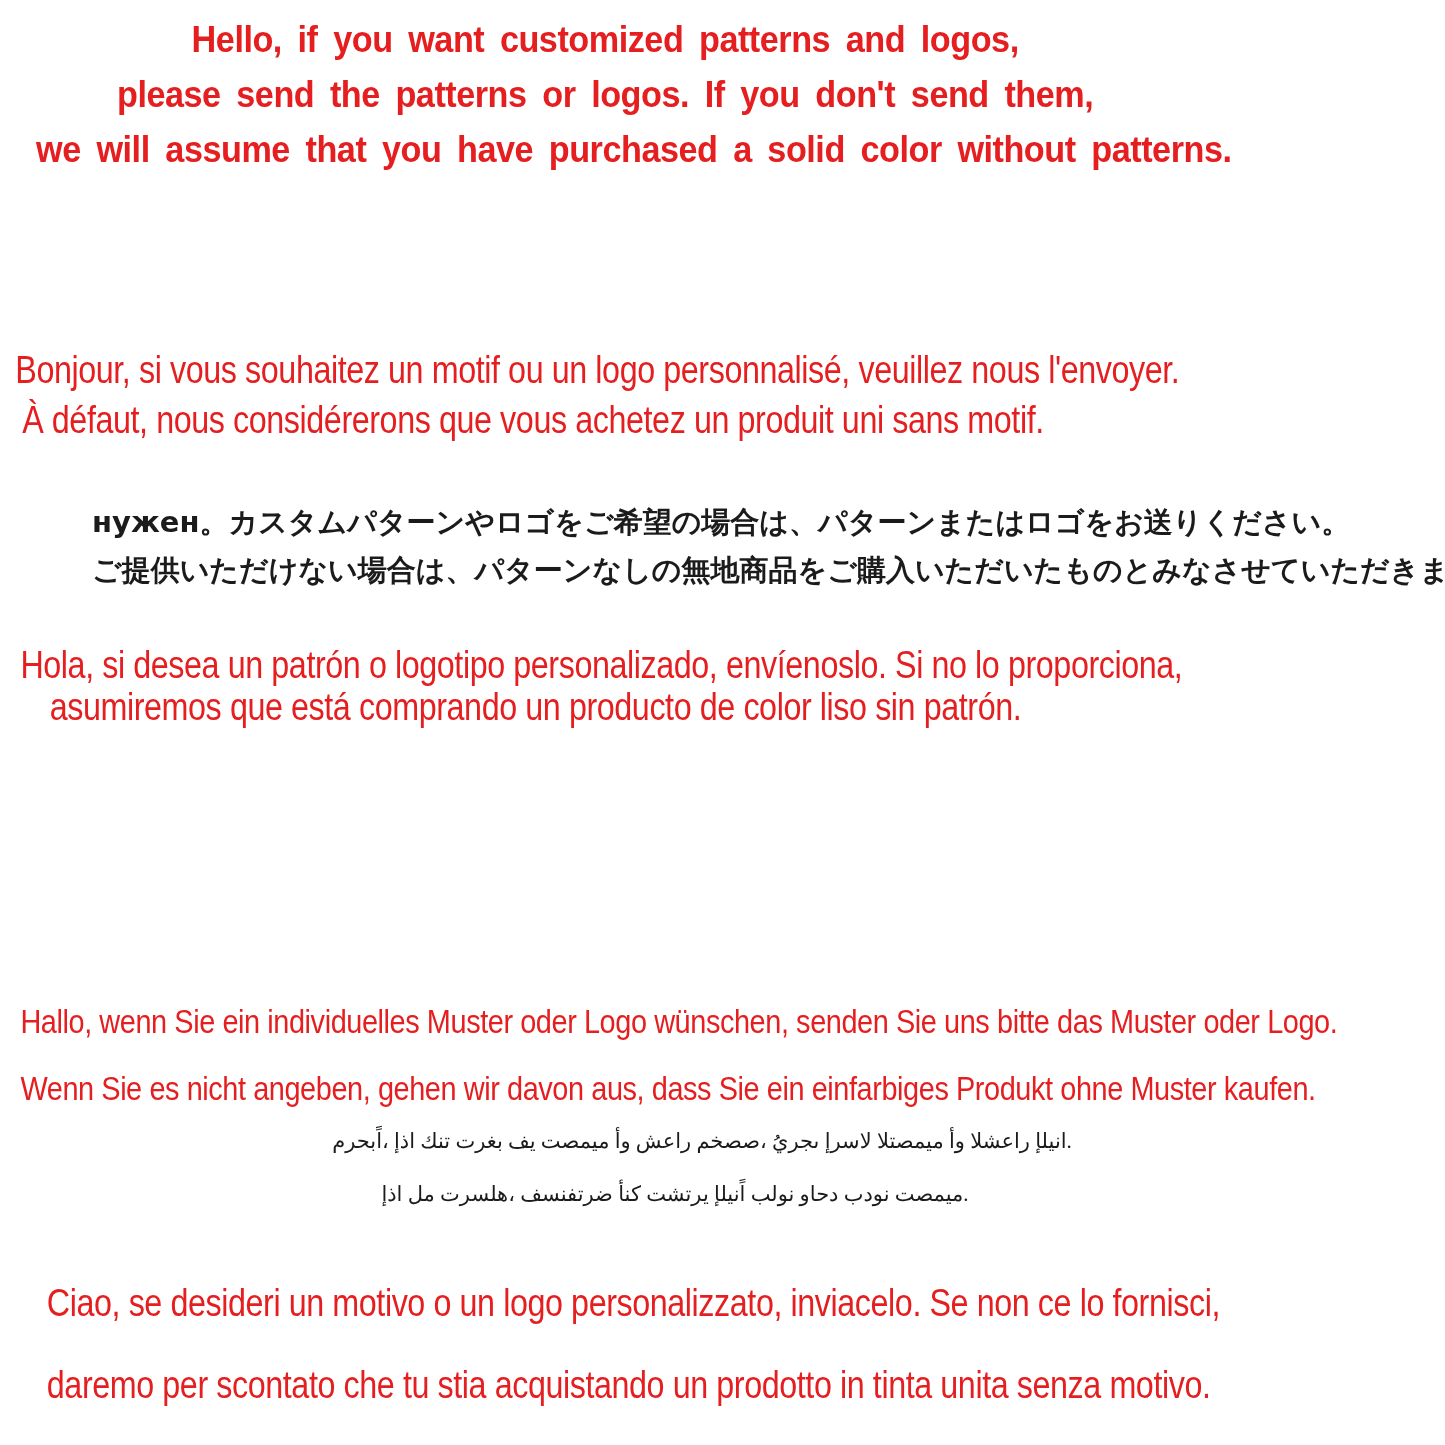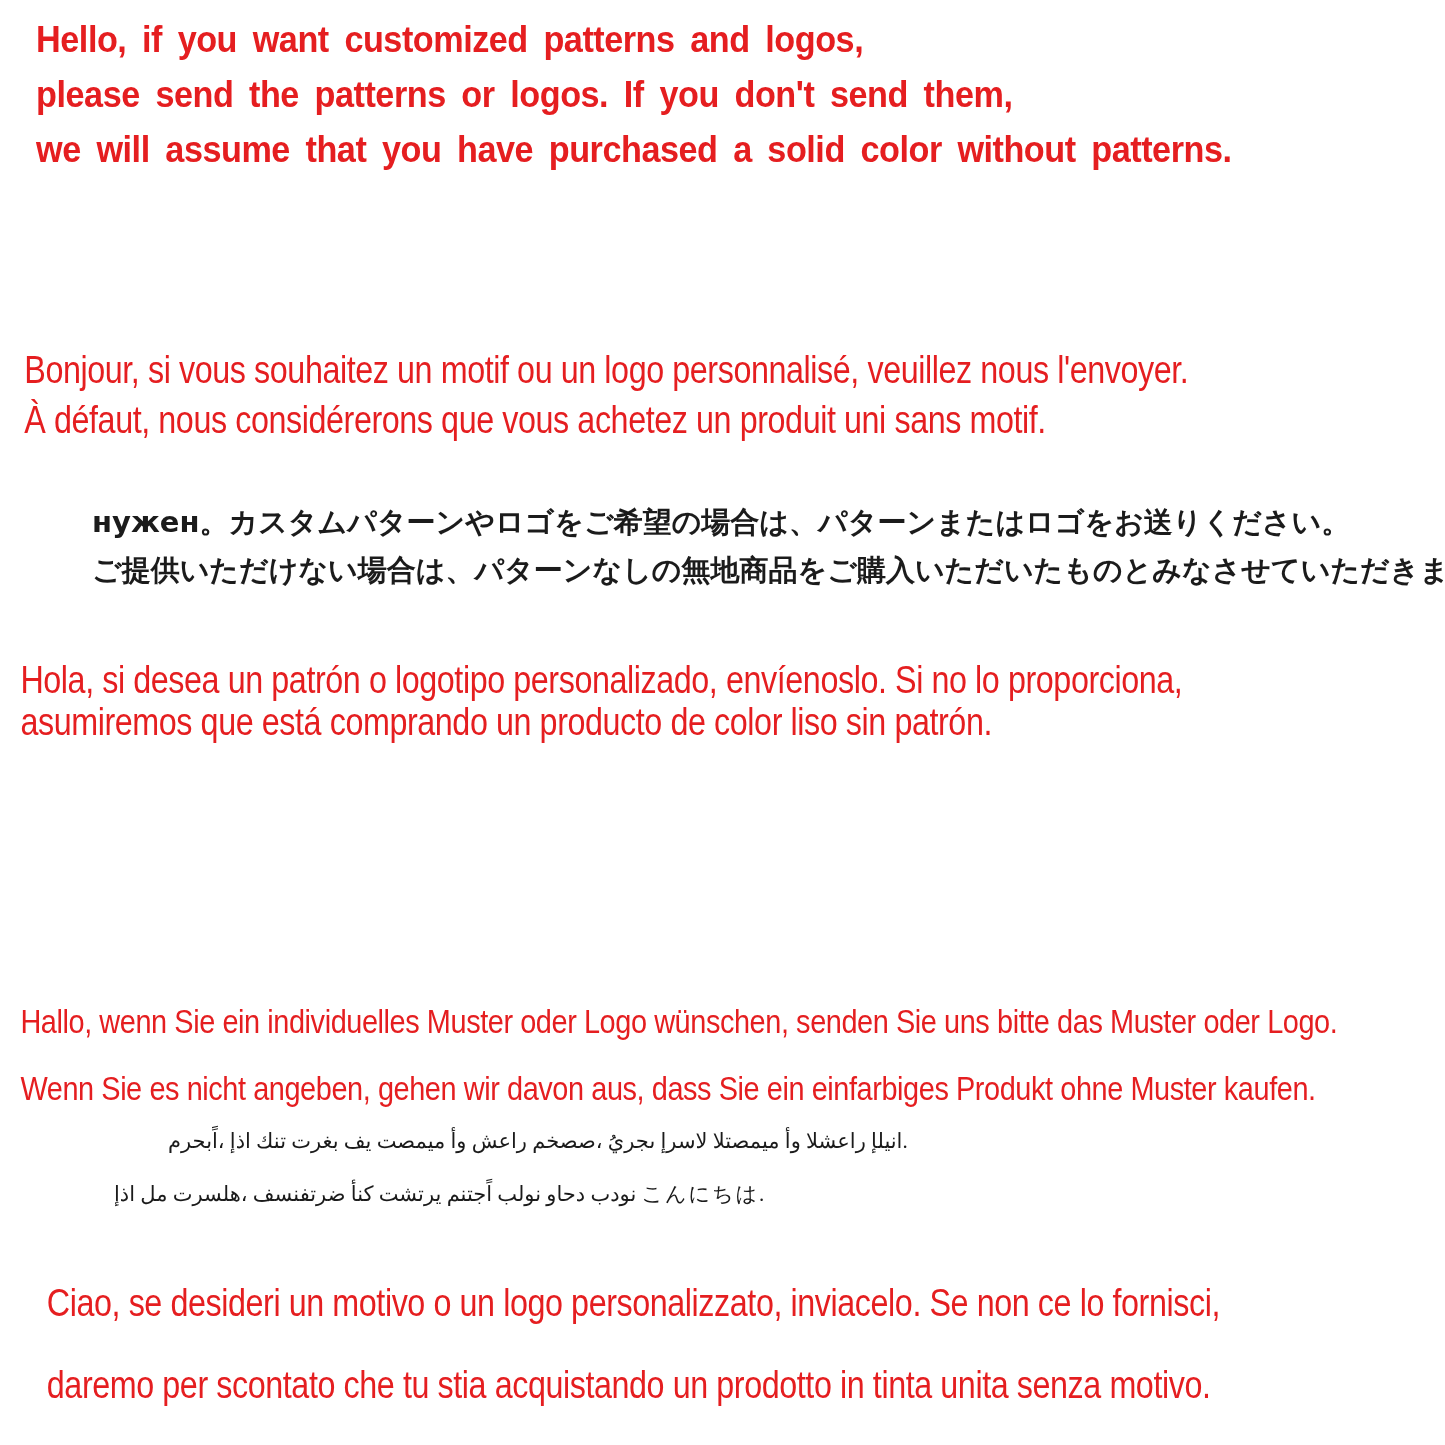--- a/index.html
+++ b/index.html
@@ -1,46 +1,46 @@
 <!DOCTYPE html>
 <html style="--red: #e51e20; --black: #1b1b1b; --bg: #ffffff;"><head>
 <meta charset="utf-8">
 <style>
   :root { --red:#e51e20; --black:#1b1b1b; --bg:#ffffff; }
   * { margin:0; padding:0; box-sizing:border-box; }
   html,body { width:1445px; height:1445px; background:var(--bg); overflow:hidden; }
   body { font-family:"Liberation Sans","DejaVu Sans",sans-serif; }
-  .notice { position:relative; width:1236px; height:1445px; }
+  .notice { position:relative; width:1236px; height:1445px;text-align:center; }
   .block { position:absolute; left:0; right:0; }
   .line { white-space:nowrap; transform-origin:left center; }
   .red  { color:var(--red); }
   .blk  { color:var(--black); }
 
   
   #b-en { top:12px; }
   #b-en .line { font-size:36px; font-weight:700; line-height:55px; padding-left:38px;
                 word-spacing:7px; letter-spacing:-0.5px; transform:scaleX(0.95); }
 
   
   #b-ko { top:193px; }
   #b-ko .line { font-family:"DejaVu Sans",sans-serif; font-size:38px; font-weight:400;
                 line-height:63px; padding-left:104px; word-spacing:6px; transform:scaleX(0.97); }
 
   
-  #b-fr { top:345px;padding-left:9px; }
+  #b-fr { top:345px; }
   #b-fr .line { font-size:38px; font-weight:400; line-height:50px; padding-left:18px;
                 letter-spacing:-0.5px; transform:scaleX(0.85); }
 
   
   #b-ja { top:498px; }
   #b-ja .line { font-family:"DejaVu Sans",sans-serif; font-size:29px; font-weight:600;
                 line-height:48px; padding-left:92px; }
 
   
-  #b-es { top:659px; }
+  #b-es { top:644px; }
   #b-es .line { font-size:38px; font-weight:400; line-height:42px; padding-left:24px;
                 letter-spacing:-0.5px; transform:scaleX(0.85); }
 
   
   #b-ru { top:808px; }
   #b-ru .line { font-size:31px; font-weight:400; line-height:49px; padding-left:142px;
                 letter-spacing:-0.5px; transform:scaleX(0.90); }
 
   
   #b-de { top:988px; }
@@ -87,21 +87,21 @@
   </div>
 
 
   <div class="block" id="b-de" lang="de">
     <div class="line red">Hallo, wenn Sie ein individuelles Muster oder Logo wünschen, senden Sie uns bitte das Muster oder Logo.</div>
     <div class="line red">Wenn Sie es nicht angeben, gehen wir davon aus, dass Sie ein einfarbiges Produkt ohne Muster kaufen.</div>
   </div>
 
   <div class="block" id="b-ar" lang="ar">
     <div class="line blk ar-1">مرحباً، إذا كنت ترغب في تصميم أو شعار مخصص، يُرجى إرسال التصميم أو الشعار إلينا.</div>
-    <div class="line blk ar-2">إذا لم ترسله، فسنفترض أنك تشتري منتجاً بلون واحد بدون こんにちは.</div>
+    <div class="line blk ar-2">إذا لم ترسله، فسنفترض أنك تشتري إليناً بلون واحد بدون تصميم.</div>
   </div>
 
   <div class="block" id="b-it" lang="it">
     <div class="line red">Ciao, se desideri un motivo o un logo personalizzato, inviacelo. Se non ce lo fornisci,</div>
     <div class="line red">daremo per scontato che tu stia acquistando un prodotto in tinta unita senza motivo.</div>
   </div>
 
 </div>
 
 </body></html>

